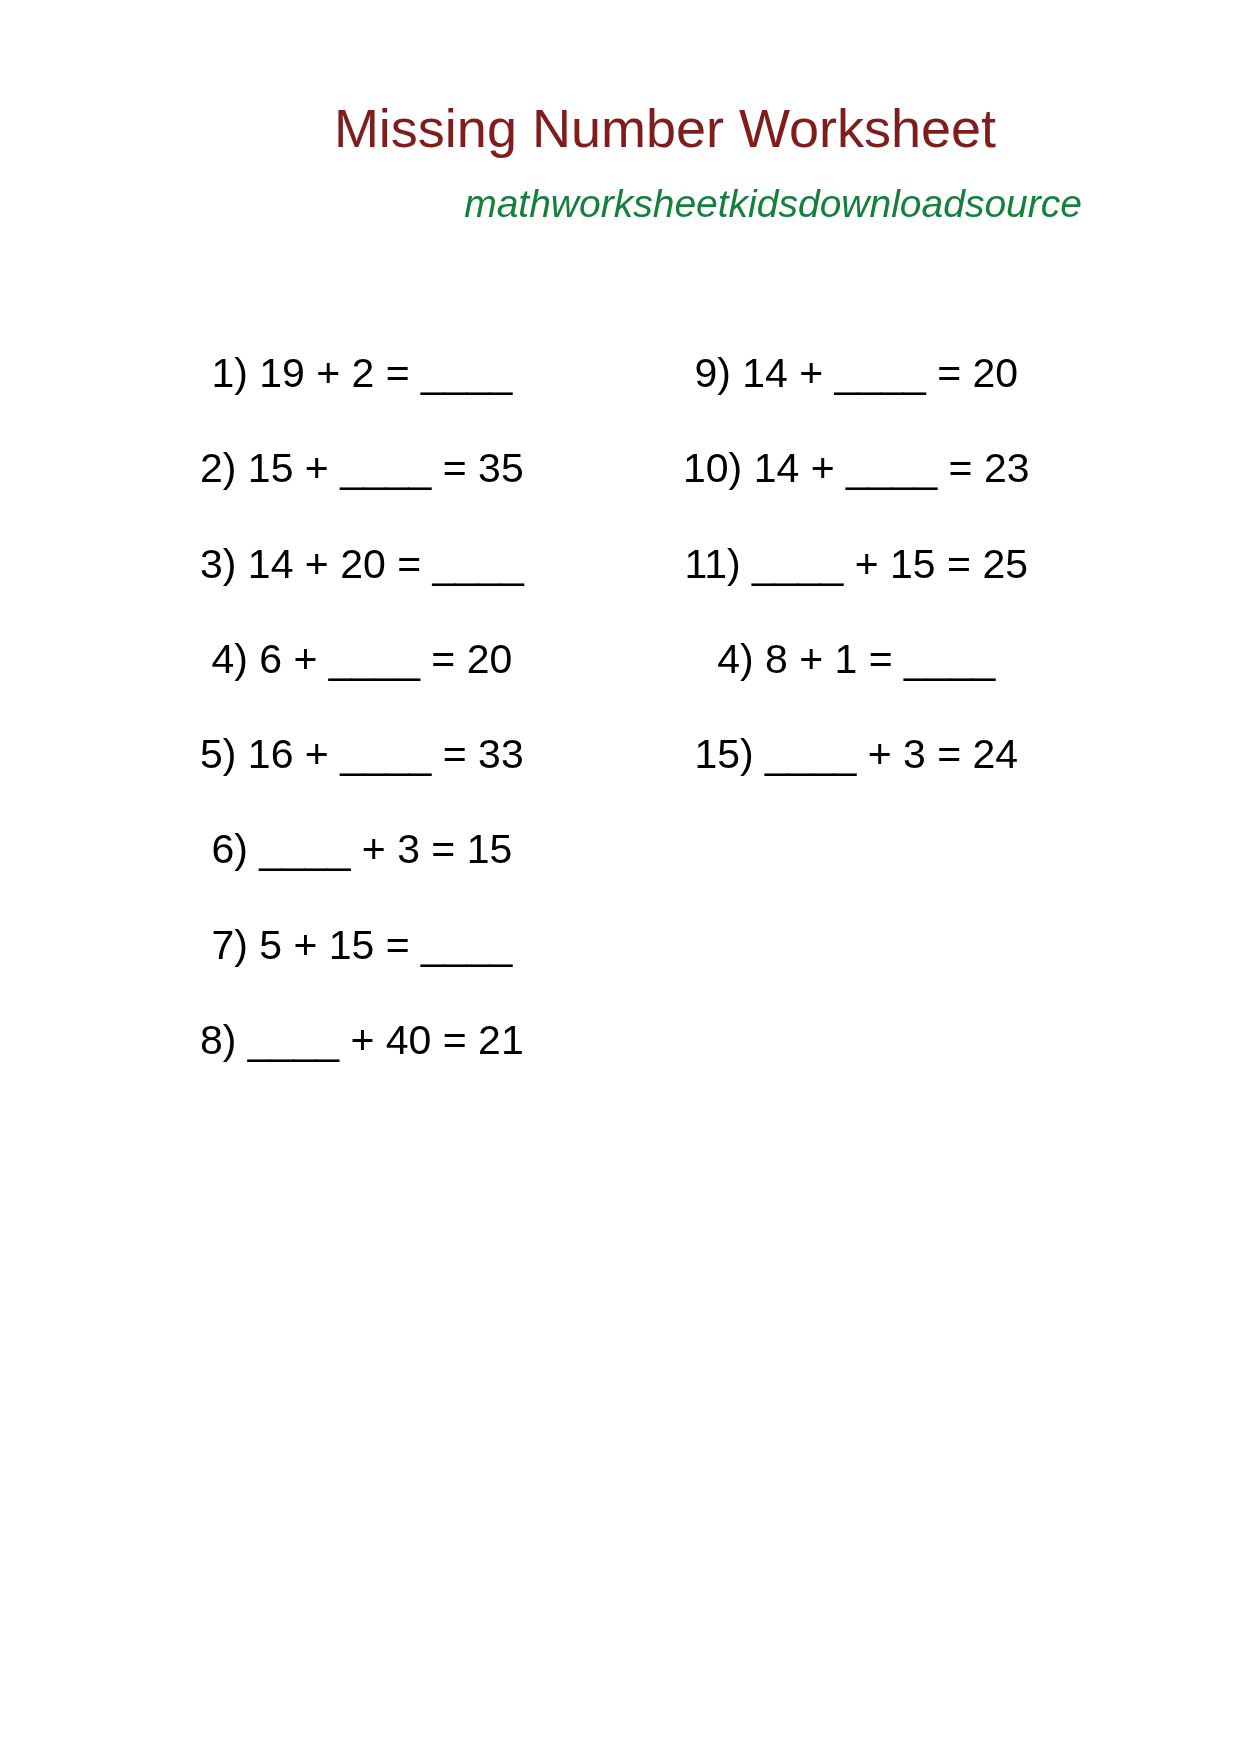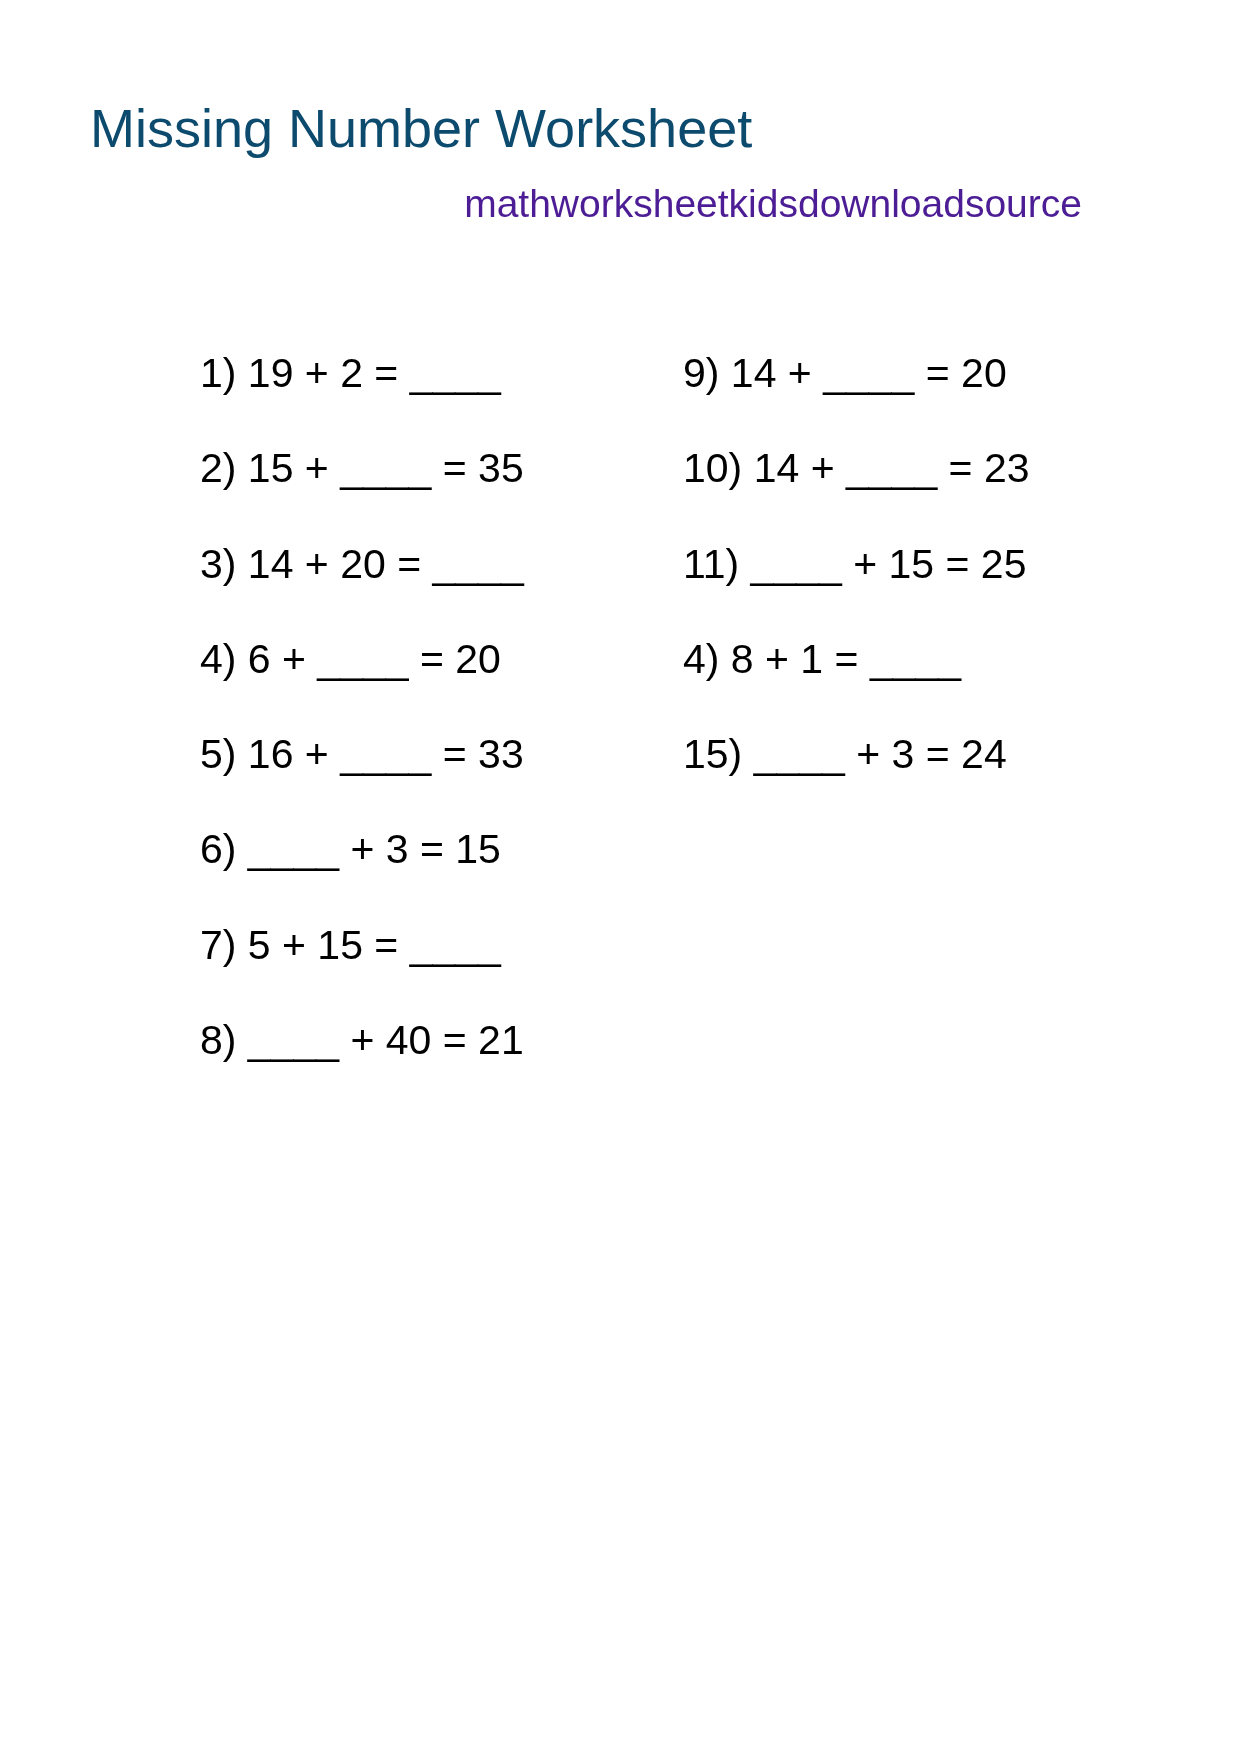--- a/index.html
+++ b/index.html
@@ -13,46 +13,49 @@
       position: relative;
       overflow: hidden;
       font-family: "Liberation Sans", sans-serif;
       color: #000000;
     }
     .title {
       position: absolute;
       left: 0;
       width: 1240px;
       top: 96px;
+      text-align: center;
       font-size: 54px;
       line-height: 64px;
-      color: #0c4a6e;
+      color: #7f1d1d;
       padding-left: 90px;
       box-sizing: border-box;
     }
     .subtitle {
       position: absolute;
       right: 158px;
       top: 180px;
       font-size: 39px;
       line-height: 48px;
-      color: #4c1d95;
+      color: #15803d;
       white-space: nowrap;
+      font-style: italic;
     }
     .col {
       position: absolute;
       top: 349px;
     }
     .col.left { left: 200px; }
     .col.right { left: 683px; }
     .problem {
       height: 95.3px;
       font-size: 41px;
       line-height: 48px;
       white-space: nowrap;
+      text-align: center;
     }
   </style>
 </head>
 <body>
 
 <div class="title">Missing Number Worksheet</div>
 <div class="subtitle">mathworksheetkidsdownloadsource</div>
 
 <div class="col left">
   <div class="problem">1) 19 + 2 = ____</div>

